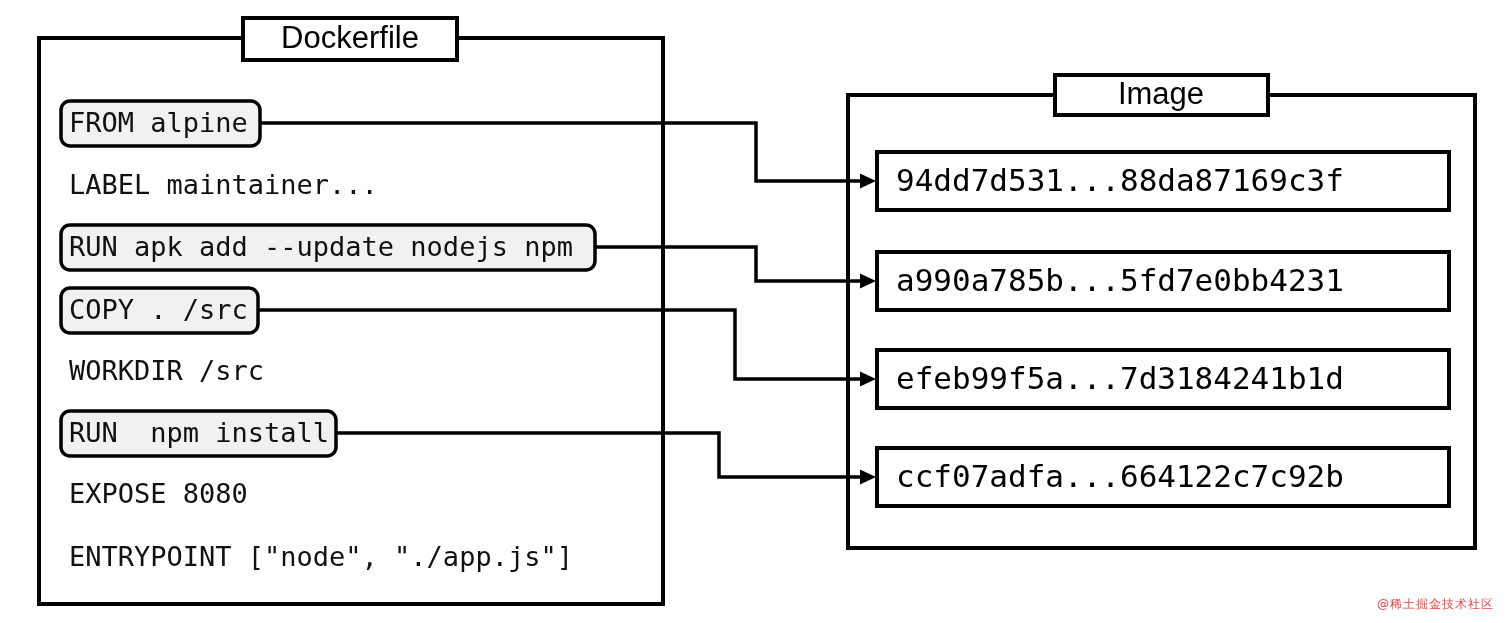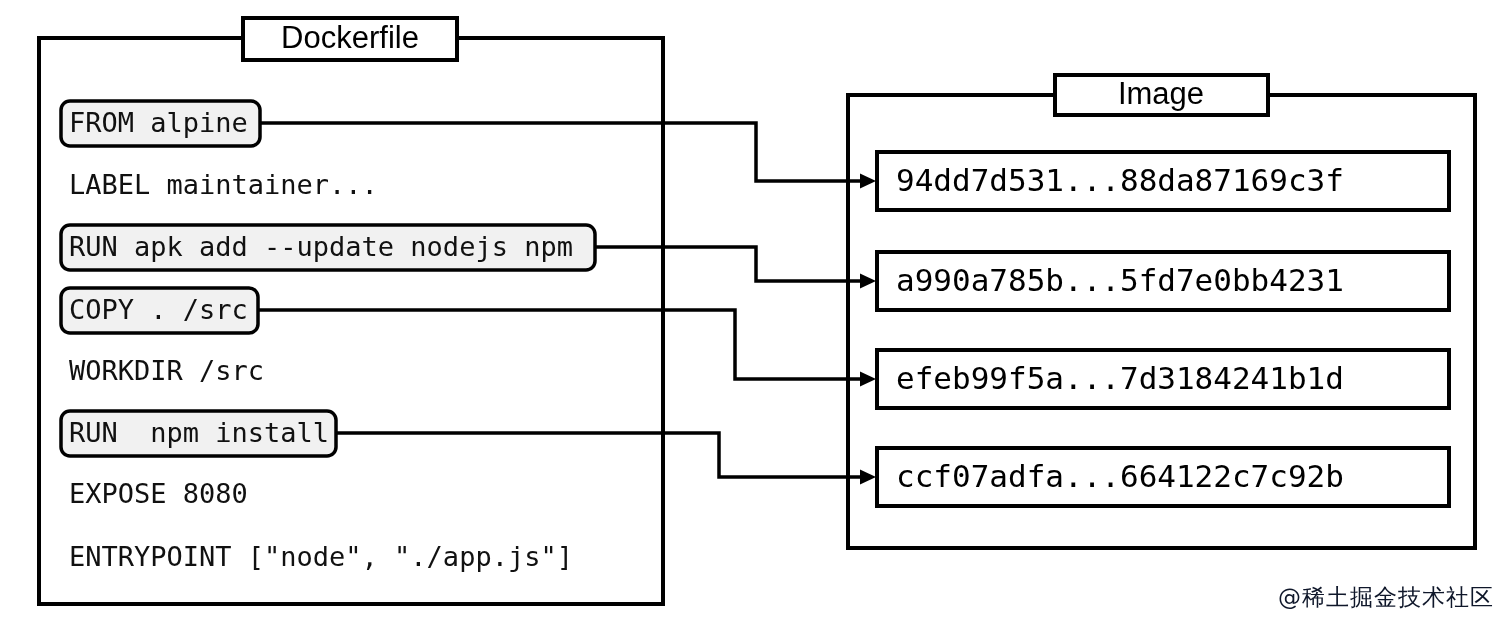--- a/index.html
+++ b/index.html
@@ -77,22 +77,22 @@
   }
   .arrow-head {
     fill: #000000;
     stroke: none;
   }
   .watermark {
     position: absolute;
     right: 18px;
     bottom: 10px;
     font-family: "DejaVu Sans", sans-serif;
-    font-size: 23px;
-    color: #0f172a;
+    font-size: 12px;
+    color: #ef4444;
     letter-spacing: 1px;
     user-select: none;
   }
 </style>
 </head>
 <body>
 
 <div id="stage">
 
   <svg class="diagram" viewBox="0 0 1512 623" xmlns="http://www.w3.org/2000/svg">

